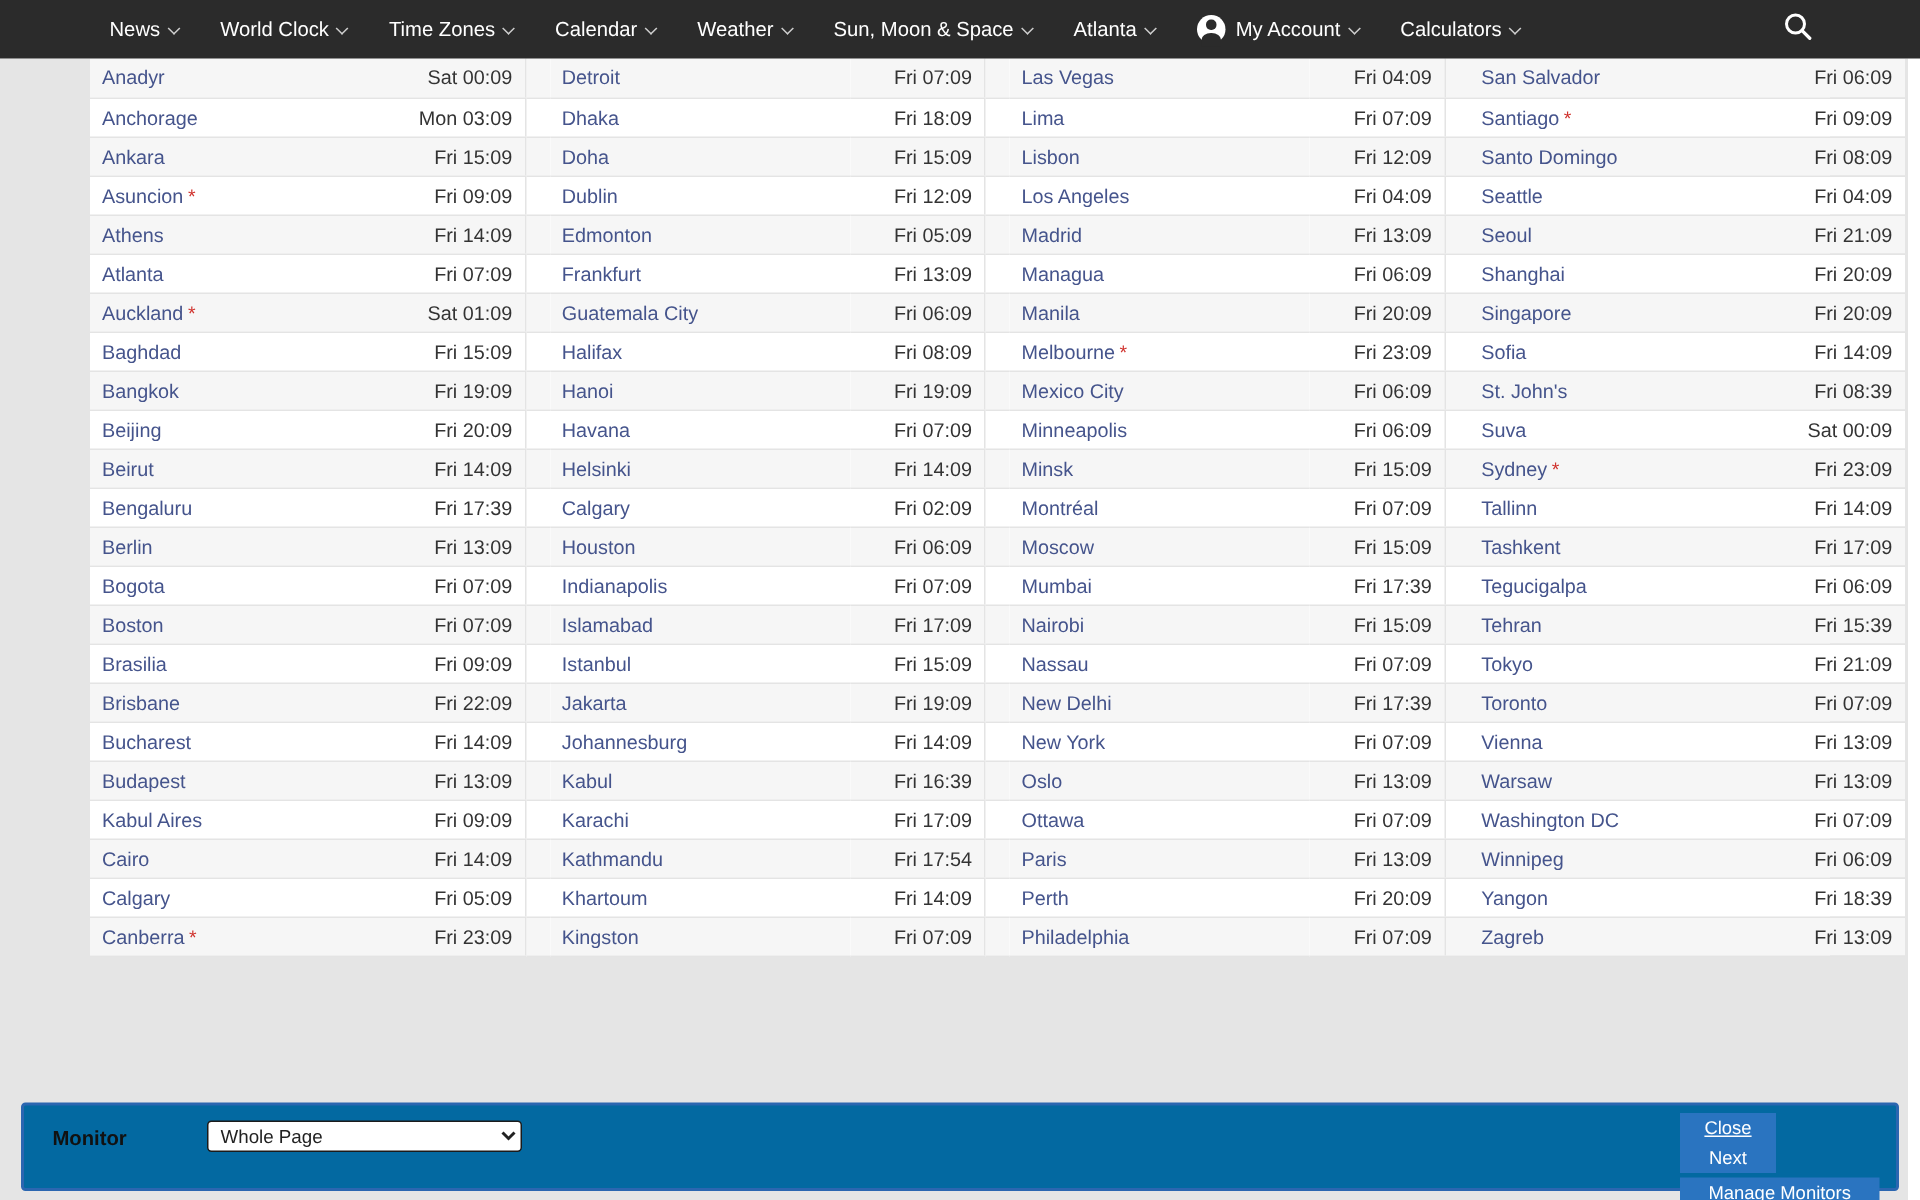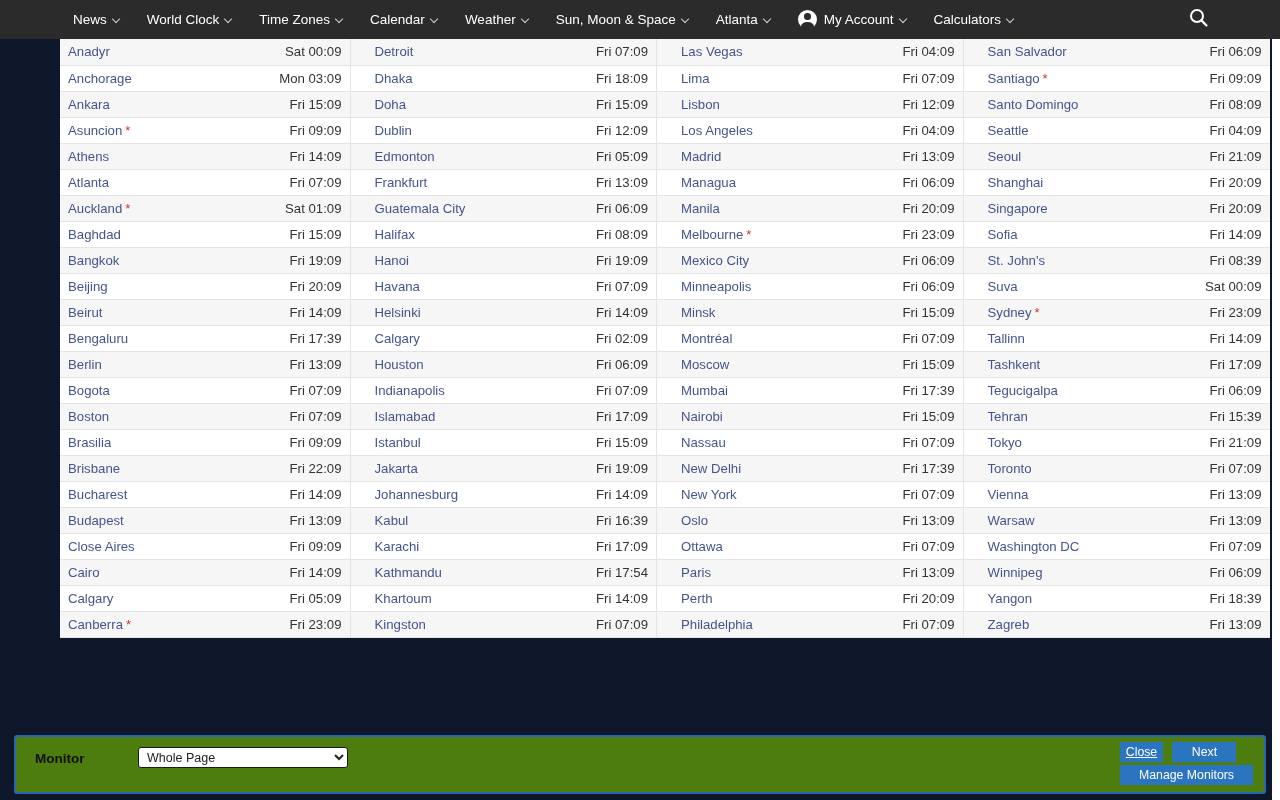--- a/index.html
+++ b/index.html
@@ -87,21 +87,21 @@
     align-items: center;
     justify-content: center;
     cursor: pointer;
   }
 
   
   #page {
     position: absolute;
     top: 39px; left: 0;
     width: 1272px; height: 761px;
-    background: #0f172a;
+    background: #e5e5e5;
   }
   #content {
     position: absolute;
     left: 60px; top: 0;
     width: 1160px;
     background: #ffffff;
   }
 
   table.wc {
     border-collapse: collapse;
@@ -140,21 +140,21 @@
     color: #d0332e;
     font-size: 13px;
     margin-left: 3px;
   }
 
   
   #monitor-bar {
     position: absolute;
     left: 14px; bottom: 6px;
     width: 1252px; height: 59px;
-    background: #4d7c0f;
+    background: #0369a1;
     border: 2px solid #2b66b0;
     border-radius: 3px;
     z-index: 30;
   }
   #monitor-label {
     position: absolute;
     left: 19px; top: 14px;
     font-size: 13.5px;
     font-weight: bold;
     color: #111111;
@@ -181,21 +181,21 @@
     color: #ffffff;
     border: none;
     font-family: "Liberation Sans", sans-serif;
     font-size: 12.3px;
     height: 20px;
     cursor: pointer;
     padding: 0;
     display: inline-block;
     vertical-align: top;
   }
-  #btn-close { width: 43px; margin-right: 5px; text-decoration: underline; }
+  #btn-close { width: 64px; margin-right: 5px; text-decoration: underline; }
   #btn-next { width: 64px; }
   #btn-manage { width: 133px; margin-top: 3px; }
 </style>
 </head>
 <body>
 
 <div id="topnav">
   <div class="nav-inner">
       <div class="nav-item">
         <span>News</span>
@@ -490,21 +490,21 @@
             <td class="city"><span class="cname">Kabul</span></td>
             <td class="time">Fri 16:39</td>
             <td class="sep"></td>
             <td class="city"><span class="cname">Oslo</span></td>
             <td class="time">Fri 13:09</td>
             <td class="sep"></td>
             <td class="city"><span class="cname">Warsaw</span></td>
             <td class="time">Fri 13:09</td>
           </tr>
           <tr>
-            <td class="city"><span class="cname">Close Aires</span></td>
+            <td class="city"><span class="cname">Kabul Aires</span></td>
             <td class="time">Fri 09:09</td>
             <td class="sep"></td>
             <td class="city"><span class="cname">Karachi</span></td>
             <td class="time">Fri 17:09</td>
             <td class="sep"></td>
             <td class="city"><span class="cname">Ottawa</span></td>
             <td class="time">Fri 07:09</td>
             <td class="sep"></td>
             <td class="city"><span class="cname">Washington DC</span></td>
             <td class="time">Fri 07:09</td>

